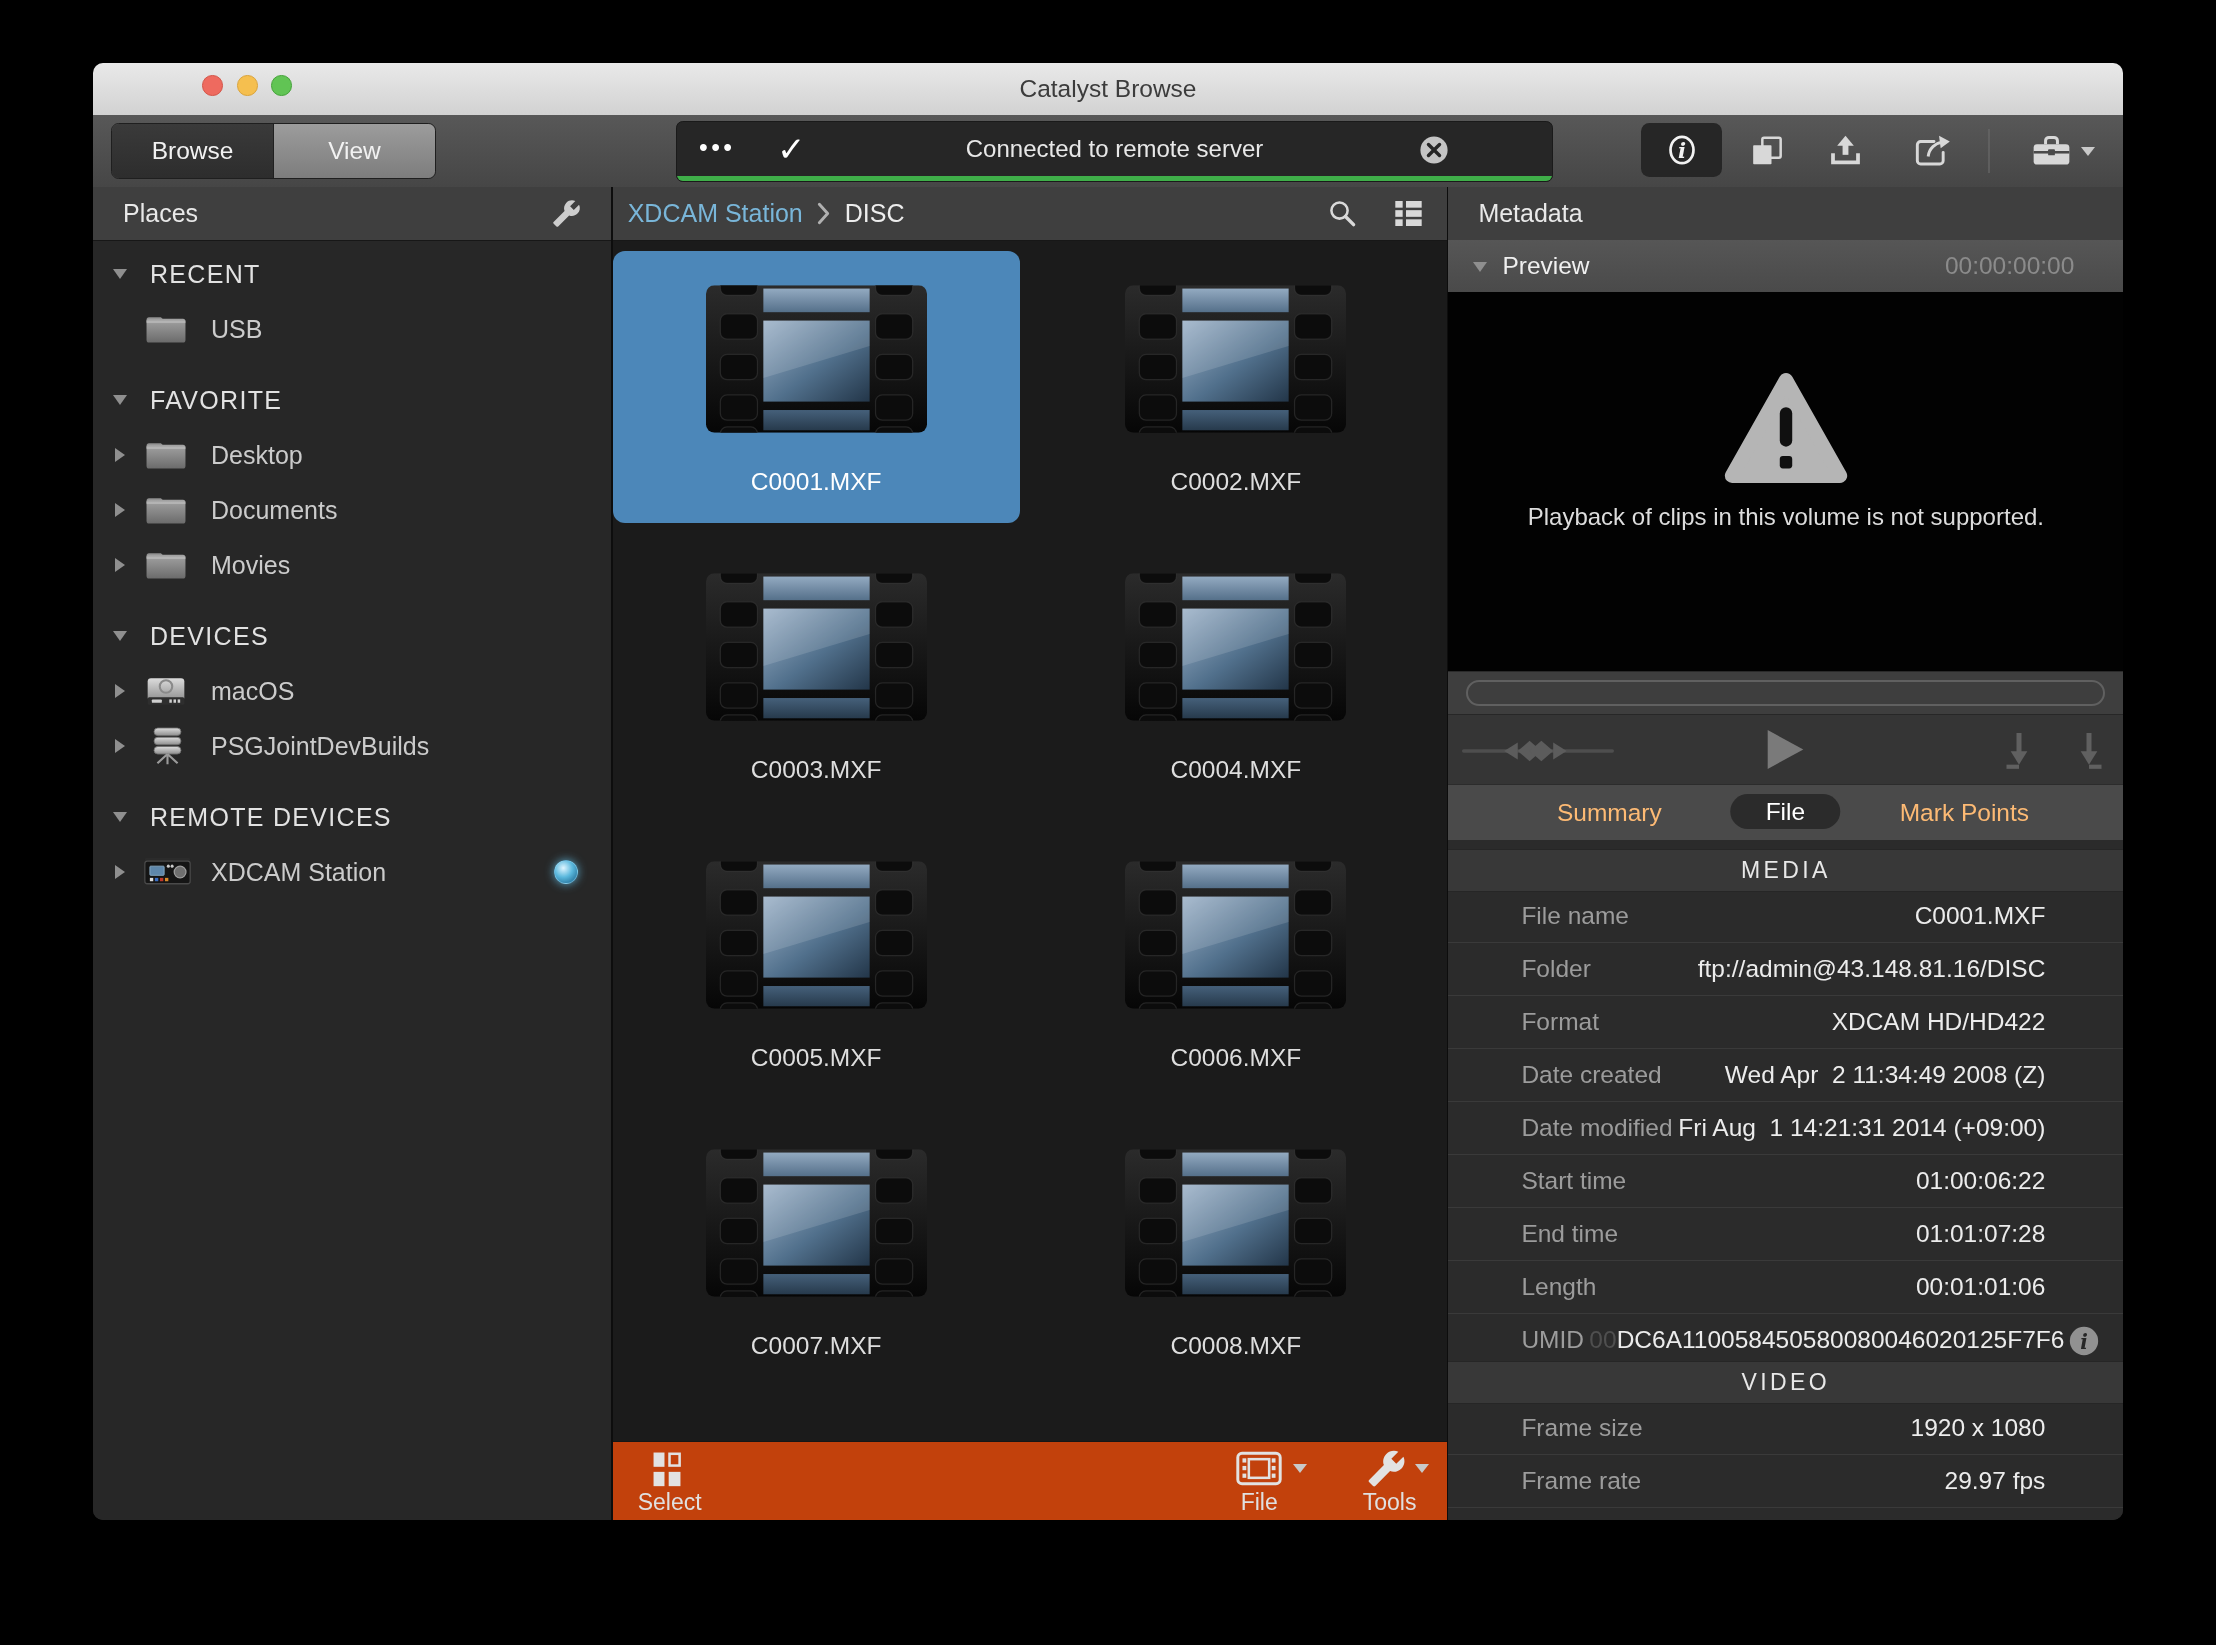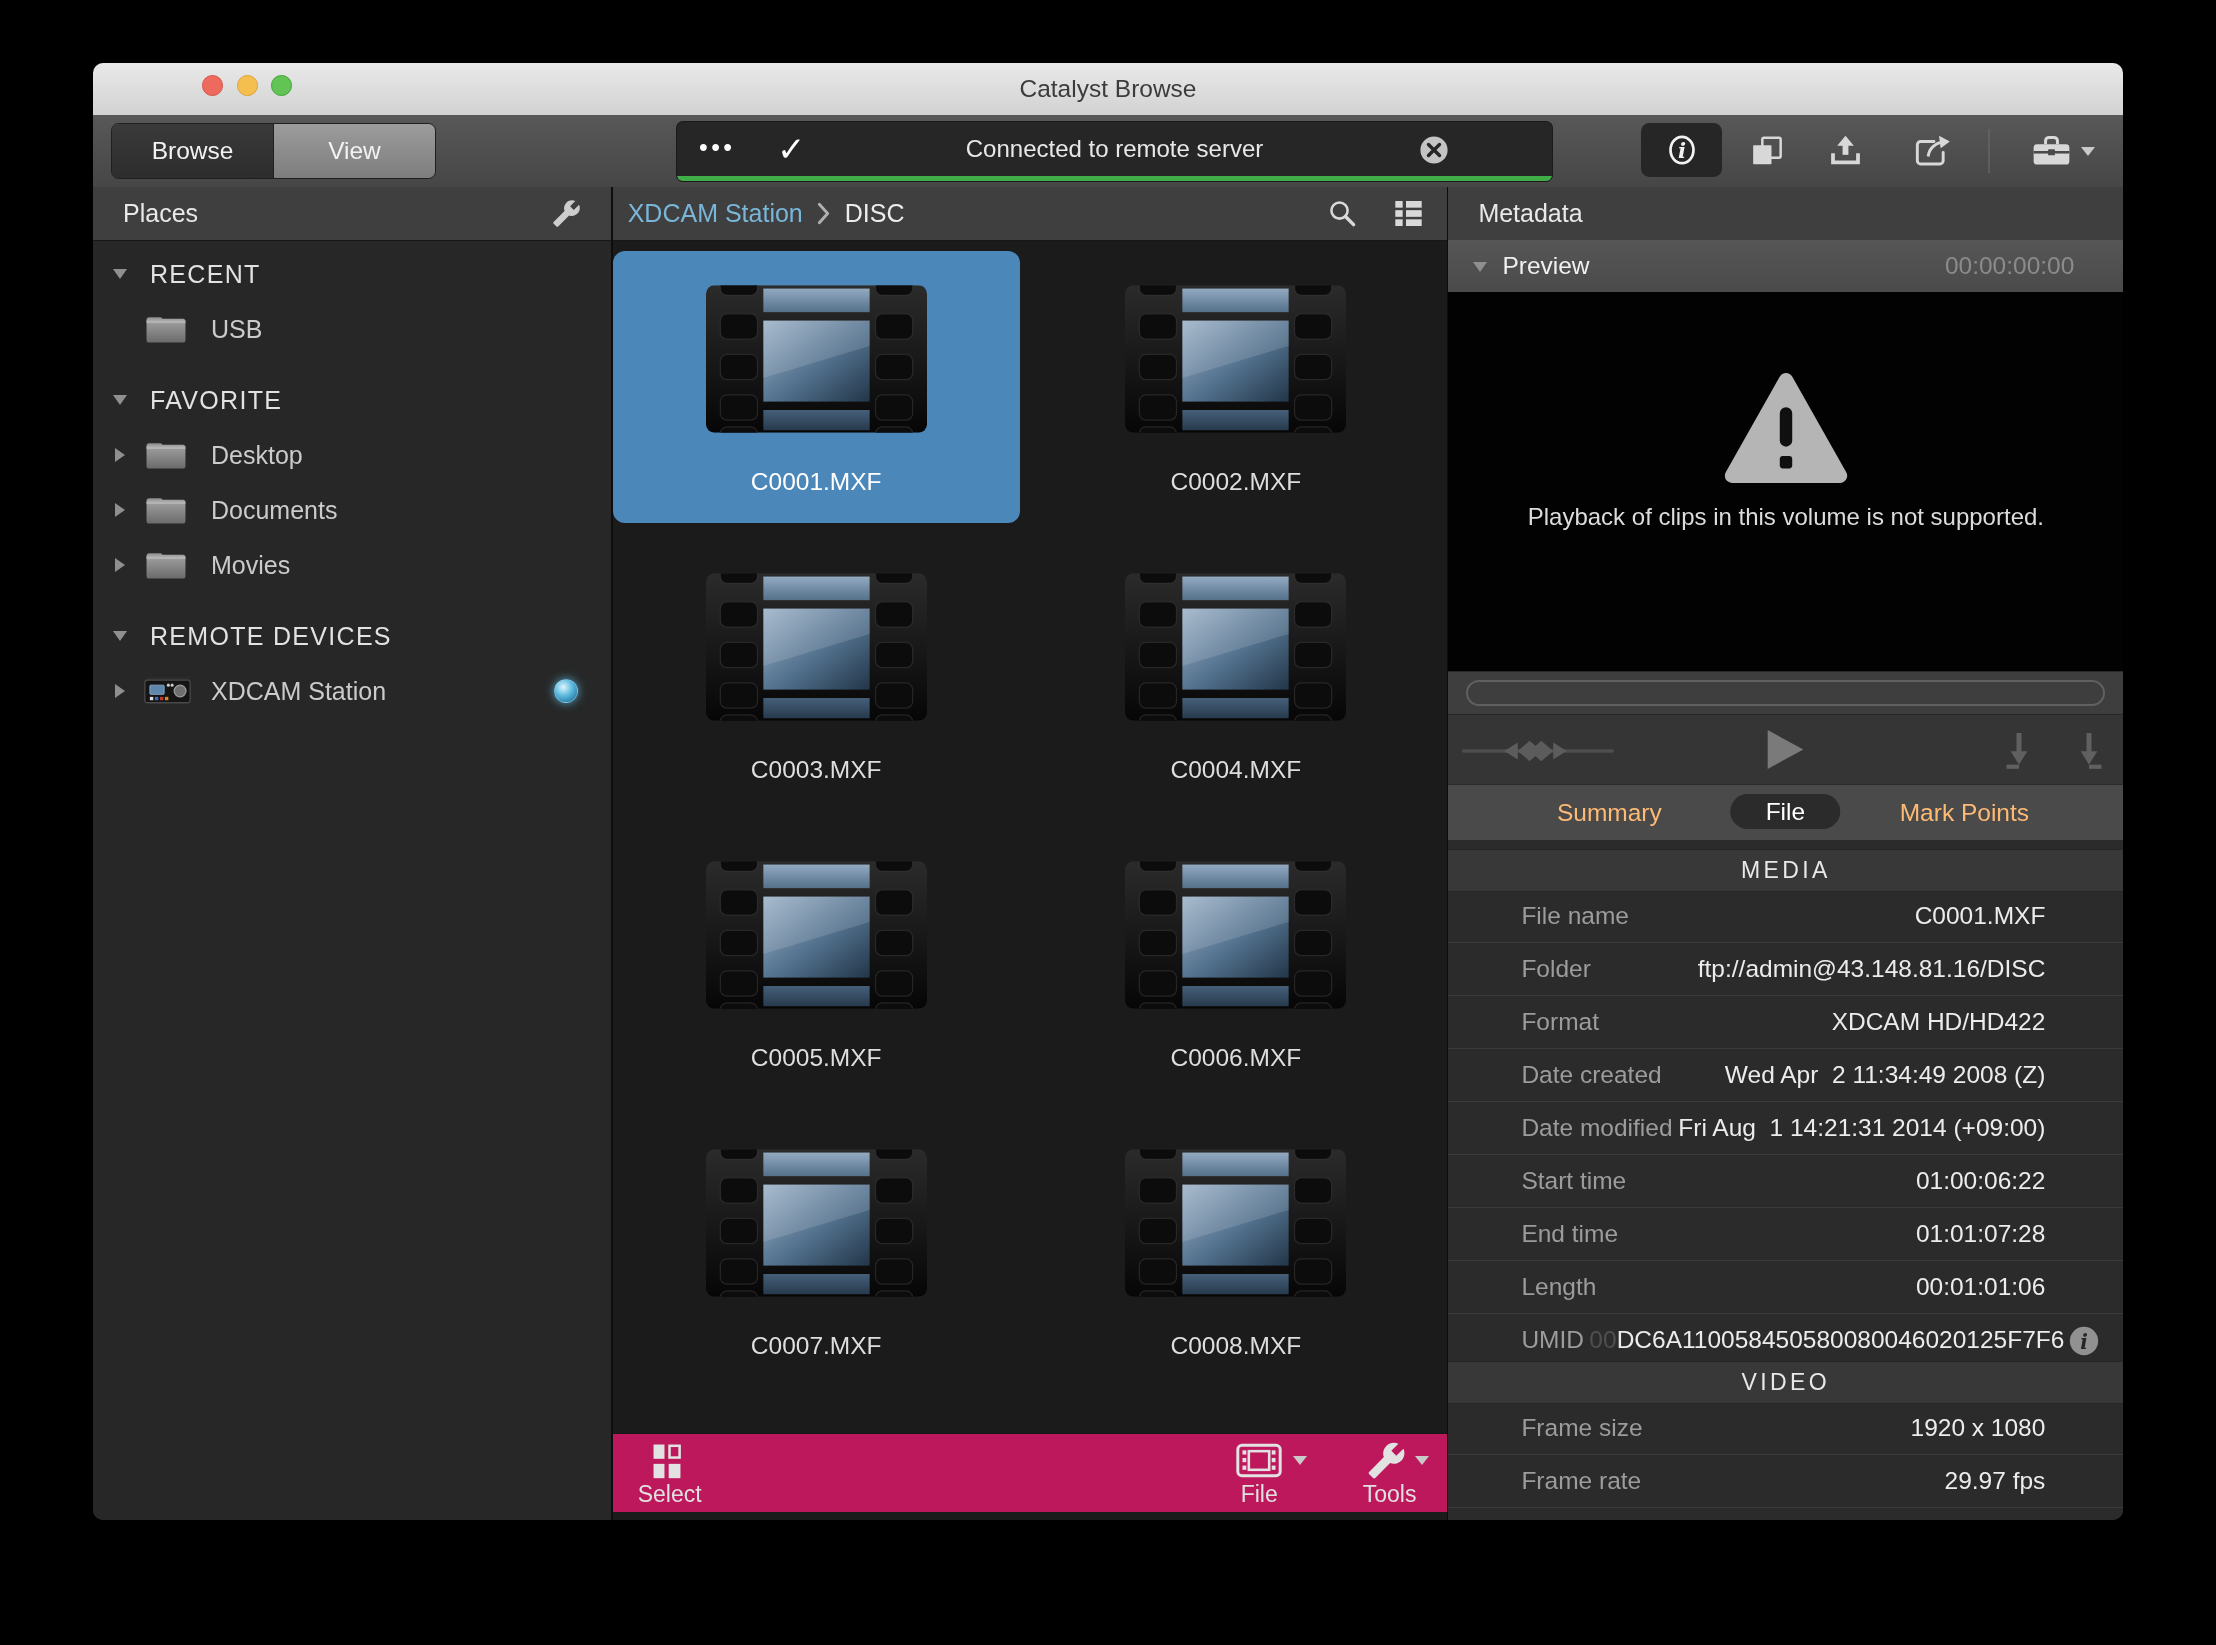--- a/index.html
+++ b/index.html
@@ -100,21 +100,21 @@
   
   .grid{position:absolute;left:0;top:53px;right:0;bottom:79px;padding-top:11px;
     display:grid;grid-template-columns:407px 407px;grid-auto-rows:272px;column-gap:12.7px;row-gap:16px;}
   .clip{border-radius:12px;position:relative;text-align:center;}
   .clip.selected{background:#4c87b9;}
   .clip svg.film{margin-top:34px;}
   .clip-label{margin-top:32px;color:#dedede;font-size:24.5px;}
   .clip.selected .clip-label{color:#fff;}
   
   .cfooter{
-    position:absolute;left:0;right:0;bottom:8px;height:78px;background:#be185d;
+    position:absolute;left:0;right:0;bottom:0;height:78px;background:#c2410c;
     border-top:1.7px solid #161616;
   }
   .ftool{position:absolute;text-align:center;color:#e0e0e0;font-size:23px;}
   .ftool .fic{display:block;margin:0 auto;}
   .ftool .flabel{display:block;margin-top:1.7px;}
   .fcaret{position:absolute;top:22px;}
   
   .prev-hdr{position:absolute;left:0;top:53px;right:0;height:52px;
     background:linear-gradient(#565656,#4a4a4a);border-bottom:0.8px solid #202020;}
   .prev-hdr .tri-down{left:25px;top:22px;}
@@ -458,20 +458,40 @@
           </div>
           <div class="srow">
             <span class="tri-right"></span>
             <svg class="item-icon" width="44" height="34" viewBox="0 0 52 40">
                 <use href="#sym-folder"></use>
               </svg>
             <span class="item-label">Movies</span>
           </div>
         </div>
 
+        <div class="sec">
+          <div class="srow">
+            <span class="tri-down"></span>
+            <span class="sec-label">DEVICES</span>
+          </div>
+          <div class="srow">
+            <span class="tri-right"></span>
+            <svg class="item-icon" width="44" height="35" viewBox="0 0 52 42">
+                <use href="#sym-drive"></use>
+              </svg>
+            <span class="item-label">macOS</span>
+          </div>
+          <div class="srow">
+            <span class="tri-right"></span>
+            <svg class="item-icon" style="left:56px" width="37" height="41" viewBox="0 0 44 48">
+                <use href="#sym-server"></use>
+              </svg>
+            <span class="item-label">PSGJointDevBuilds</span>
+          </div>
+        </div>
 
         <div class="sec">
           <div class="srow">
             <span class="tri-down"></span>
             <span class="sec-label">REMOTE DEVICES</span>
           </div>
           <div class="srow">
             <span class="tri-right"></span>
             <svg class="item-icon" width="47" height="34" viewBox="0 0 56 40">
                 <use href="#sym-deck"></use>

